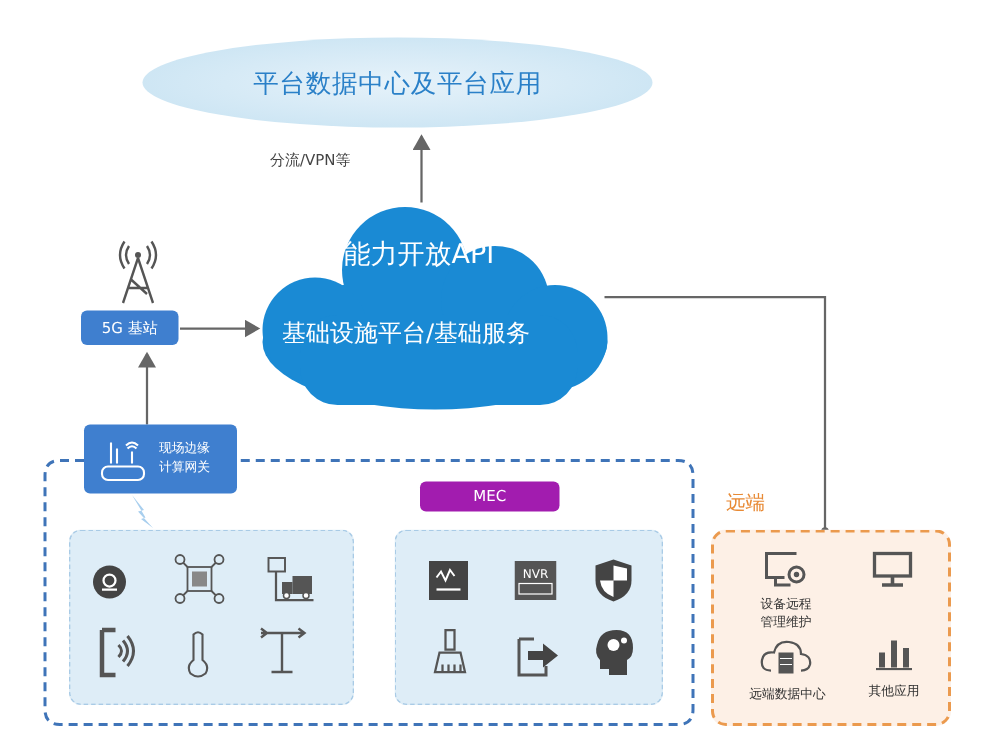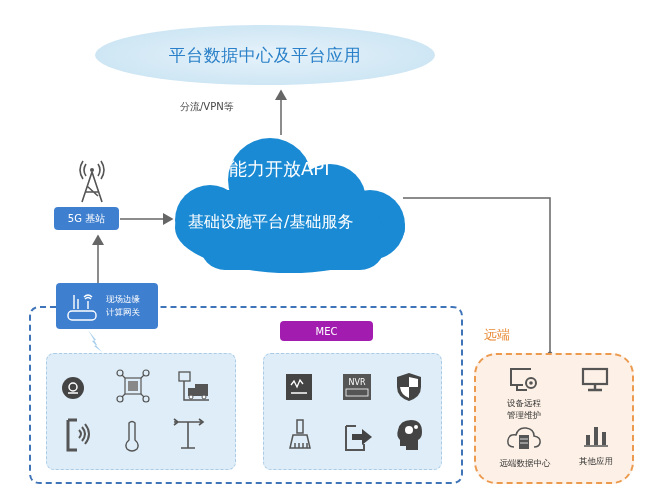--- a/index.html
+++ b/index.html
@@ -14,21 +14,21 @@
   .cloud-text { color:#fff; }
   .box-blue { background:#3f7fcf; color:#fff; border-radius:4px; display:flex; align-items:center; justify-content:center; }
   .mec { left:280px; top:273px; width:93px; height:20px; font-size:10px; background:#a21caf;margin-top:48px; }
   .station { left:54px; top:207px; width:65px; height:23px; font-size:10px;align-items:center; }
   .gateway { left:56px; top:283px; width:102px; height:46px; border-radius:4px; background:#3f7fcf; }
   .gateway-text { left:50px; top:10px; color:#fff; font-size:8.5px; line-height:13px; }
   .panel { background:#deedf7; border:1px dashed #a9cbe6; border-radius:8px; }
   .panel-left { left:46px; top:353px; width:188px; height:115px; }
   .panel-right { left:263px; top:353px; width:177px; height:115px;text-align:right; }
   .remote-label { left:484px; top:326px; color:#e88a35; font-size:13px; }
-  .remote-box { left:474px; top:353px; width:156px; height:127px; border:2px dashed #eb9a4e; border-radius:22px; background:#fdf0e6; }
+  .remote-box { left:474px; top:353px; width:156px; height:127px; border:2px dashed #eb9a4e; border-radius:10px; background:#fdf0e6; }
   .r-text { font-size:8.5px; color:#333; text-align:center; line-height:12px; position:absolute; }
   .icon { position:absolute; }
 </style>
 </head>
 <body>
 
 <svg class="abs" style="left:0;top:0" width="658" height="501">
   <defs>
     <marker id="arr" markerWidth="8" markerHeight="8" refX="6" refY="4" orient="auto">
       <path d="M0,0 L7,4 L0,8 Z" fill="#666"></path>

